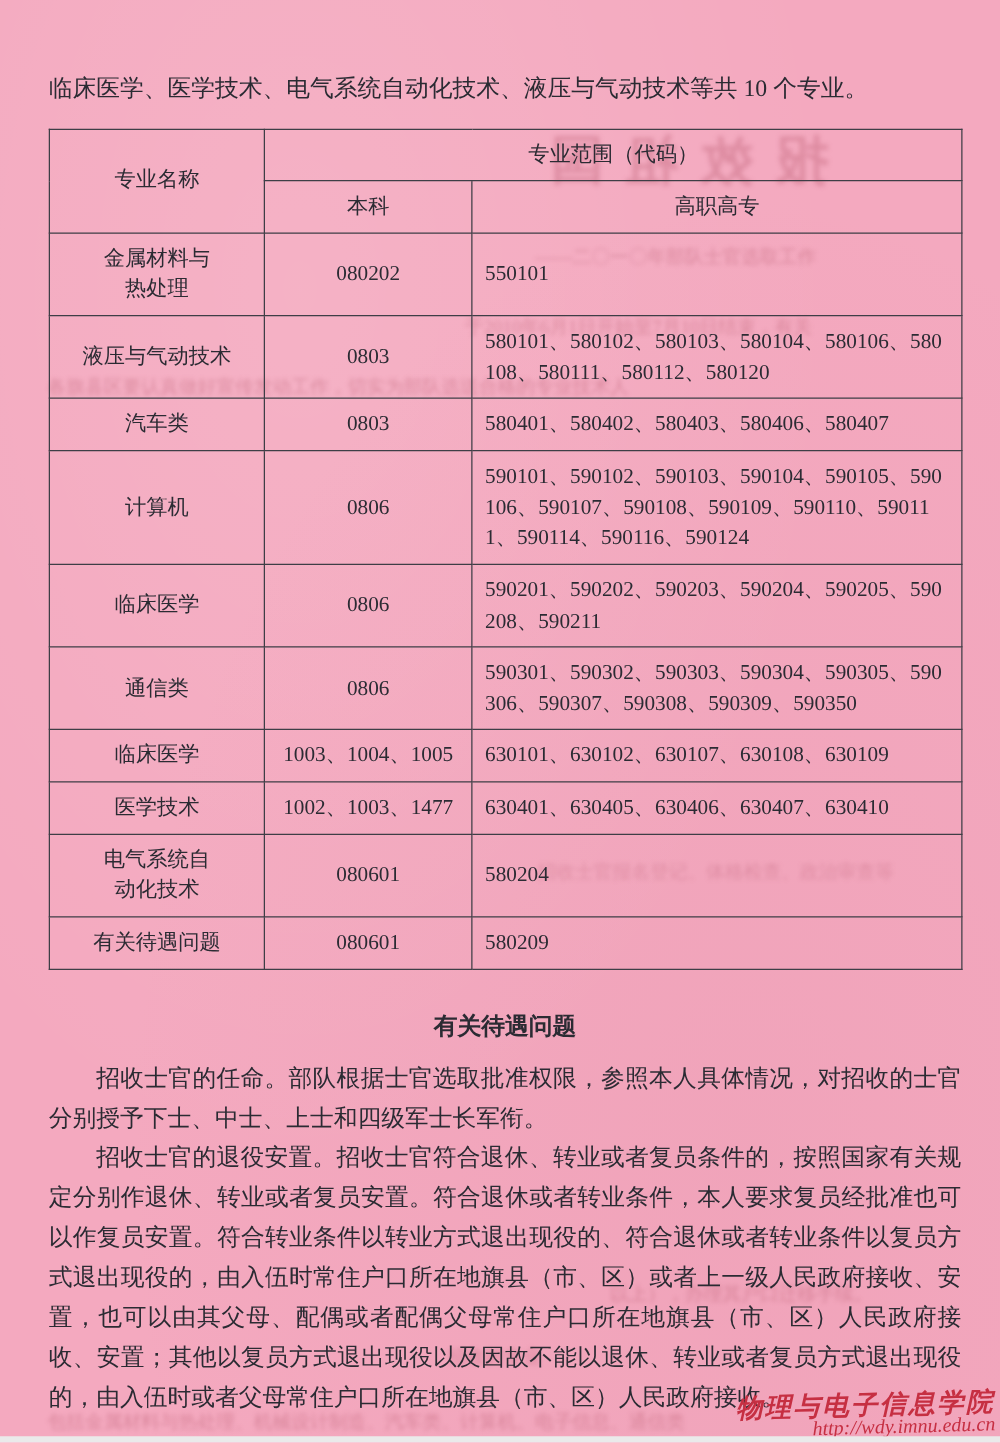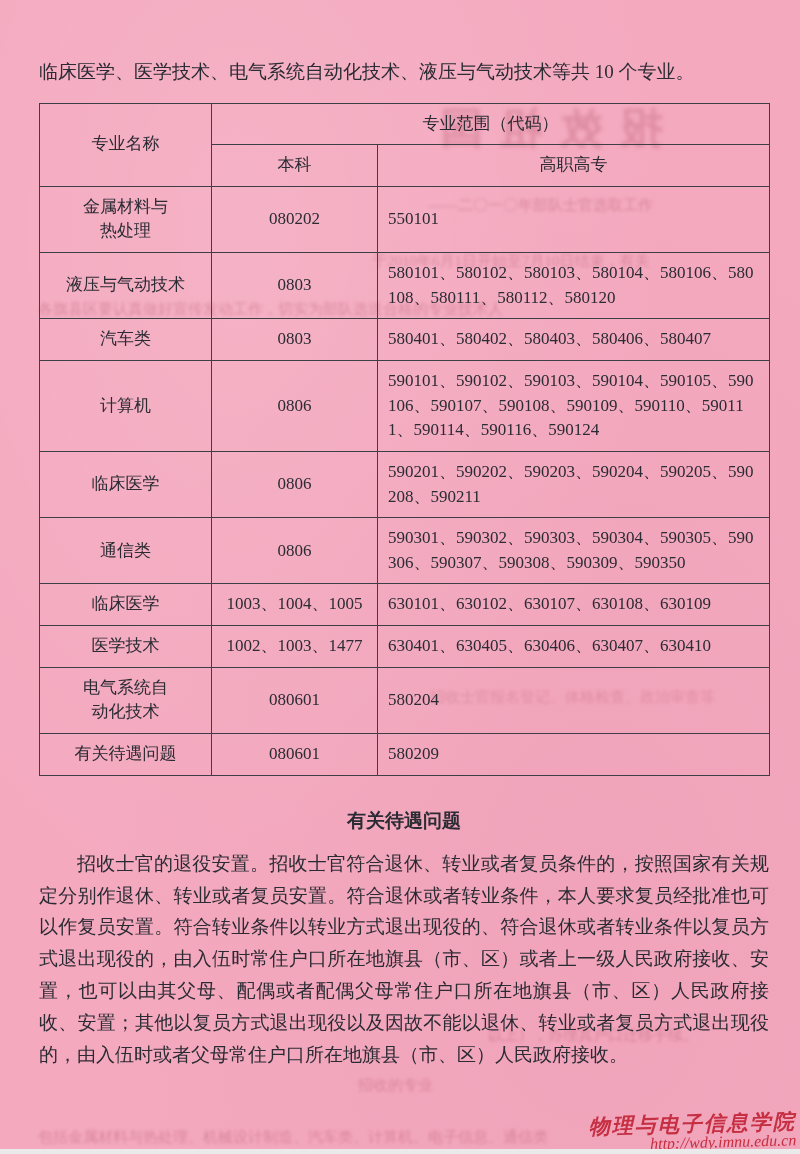--- a/index.html
+++ b/index.html
@@ -137,20 +137,21 @@
         <tr>
           <td class="cname">有关待遇问题</td>
           <td class="cbenke">080601</td>
           <td class="cgaozhi">580209</td>
         </tr>
       </tbody>
     </table>
 
     <div class="sec-title">有关待遇问题</div>
 
+    <p class="para">招收士官的任命。部队根据士官选取批准权限，参照本人具体情况，对招收的士官分别授予下士、中士、上士和四级军士长军衔。</p>
     <p class="para">招收士官的退役安置。招收士官符合退休、转业或者复员条件的，按照国家有关规定分别作退休、转业或者复员安置。符合退休或者转业条件，本人要求复员经批准也可以作复员安置。符合转业条件以转业方式退出现役的、符合退休或者转业条件以复员方式退出现役的，由入伍时常住户口所在地旗县（市、区）或者上一级人民政府接收、安置，也可以由其父母、配偶或者配偶父母常住户口所在地旗县（市、区）人民政府接收、安置；其他以复员方式退出现役以及因故不能以退休、转业或者复员方式退出现役的，由入伍时或者父母常住户口所在地旗县（市、区）人民政府接收。</p>
 
 
   </div>
 
   <div class="watermark">
     <div class="wm1">物理与电子信息学院</div>
     <div class="wm2">http://wdy.imnu.edu.cn</div>
   </div>
 

